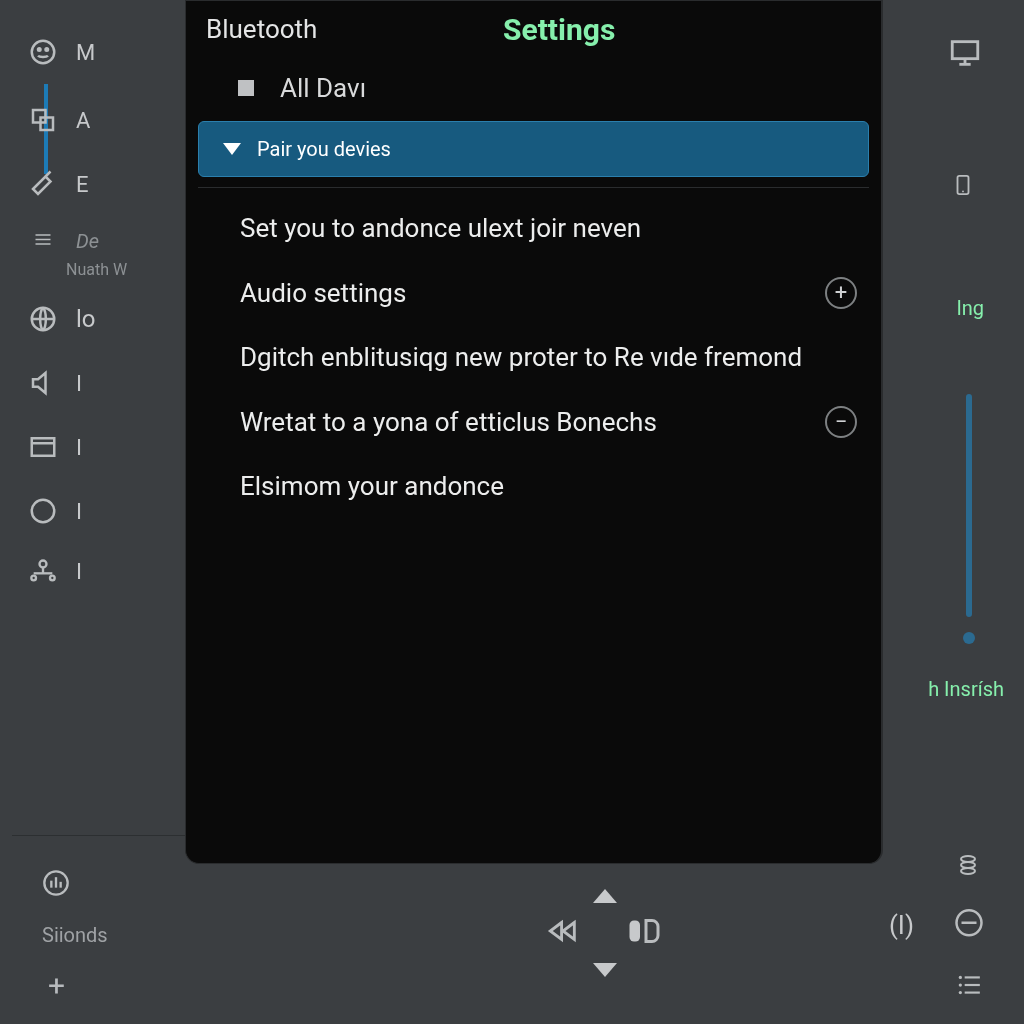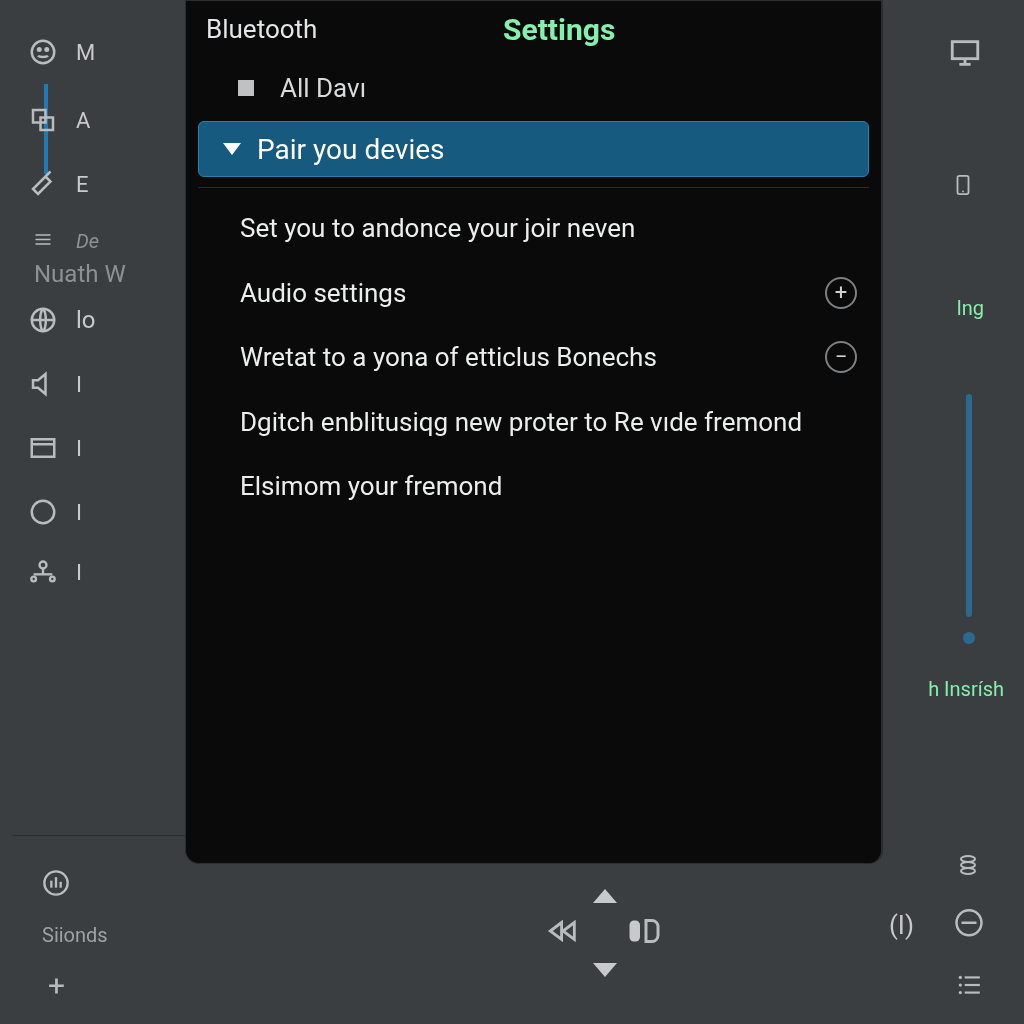--- a/index.html
+++ b/index.html
@@ -33,23 +33,24 @@
     content: "";
     position: absolute;
     left: 44px; top: 84px;
     width: 4px; height: 70px;
     background: #1d7bb6;
   }
   .side-item .ico { width: 34px; height: 34px; display:flex; align-items:center; justify-content:center; }
   .side-item .lbl { white-space: nowrap; overflow: hidden; }
   .side-small {
     color: #8d9194;
-    font-size: 24px;
-    padding-left: 34px;
+    font-size: 16px;
+    padding-left: 66px;
     margin-top: -6px;
+    margin-bottom: 8px;
   }
 
   .sidebar-bottom {
     position: absolute;
     left: 12px; bottom: 0;
     width: 185px;
     border-top: 1px solid #2c2f31;
     padding: 24px 0 14px 0;
   }
   .sb-row {
@@ -117,21 +118,21 @@
   .all-row .sq { width:16px; height:16px; background:#bfc1c3; }
 
   .active-row {
     margin: 0 12px 0 12px;
     background:#175a7f;
     border:1px solid #2b7fad;
     border-radius:6px;
     height:56px;
     display:flex; align-items:center; gap:16px;
     padding:0 16px 0 24px;
-    color:#fff; font-size:28px;
+    color:#fff; font-size:20px;
   }
   .tri-down {
     width:0;height:0;
     border-left:9px solid transparent;
     border-right:9px solid transparent;
     border-top:12px solid #fff;
   }
 
   .divider {
     height:1px; background:#2a2c2e;
@@ -338,39 +339,39 @@
   <div class="active-row">
     <span class="tri-down"></span>
     <span>Pair you devies</span>
   </div>
 
   <div class="divider"></div>
 
   <div class="entries">
 
     <div class="entry">
-      <span class="txt">Set you to andonce your joir neven</span>
+      <span class="txt">Set you to andonce ulext joir neven</span>
     </div>
 
     <div class="entry">
       <span class="txt">Audio settings</span>
       <span class="badge">+</span>
     </div>
 
     <div class="entry">
+      <span class="txt">Dgitch enblitusiqg new proter to Re vıde fremond</span>
+    </div>
+
+    <div class="entry">
       <span class="txt">Wretat to a yona of etticlus Bonechs</span>
       <span class="badge">−</span>
     </div>
 
-    <div class="entry">
-      <span class="txt">Dgitch enblitusiqg new proter to Re vıde fremond</span>
-    </div>
-
     <div class="entry" style="margin-bottom:0;">
-      <span class="txt">Elsimom your fremond</span>
+      <span class="txt">Elsimom your andonce</span>
     </div>
 
   </div>
 </div>
 
 <div class="mediabar">
   <div class="mb-center">
     <div class="mb-tri-up"></div>
     <div class="mb-row">
       <span class="mb-icon">

